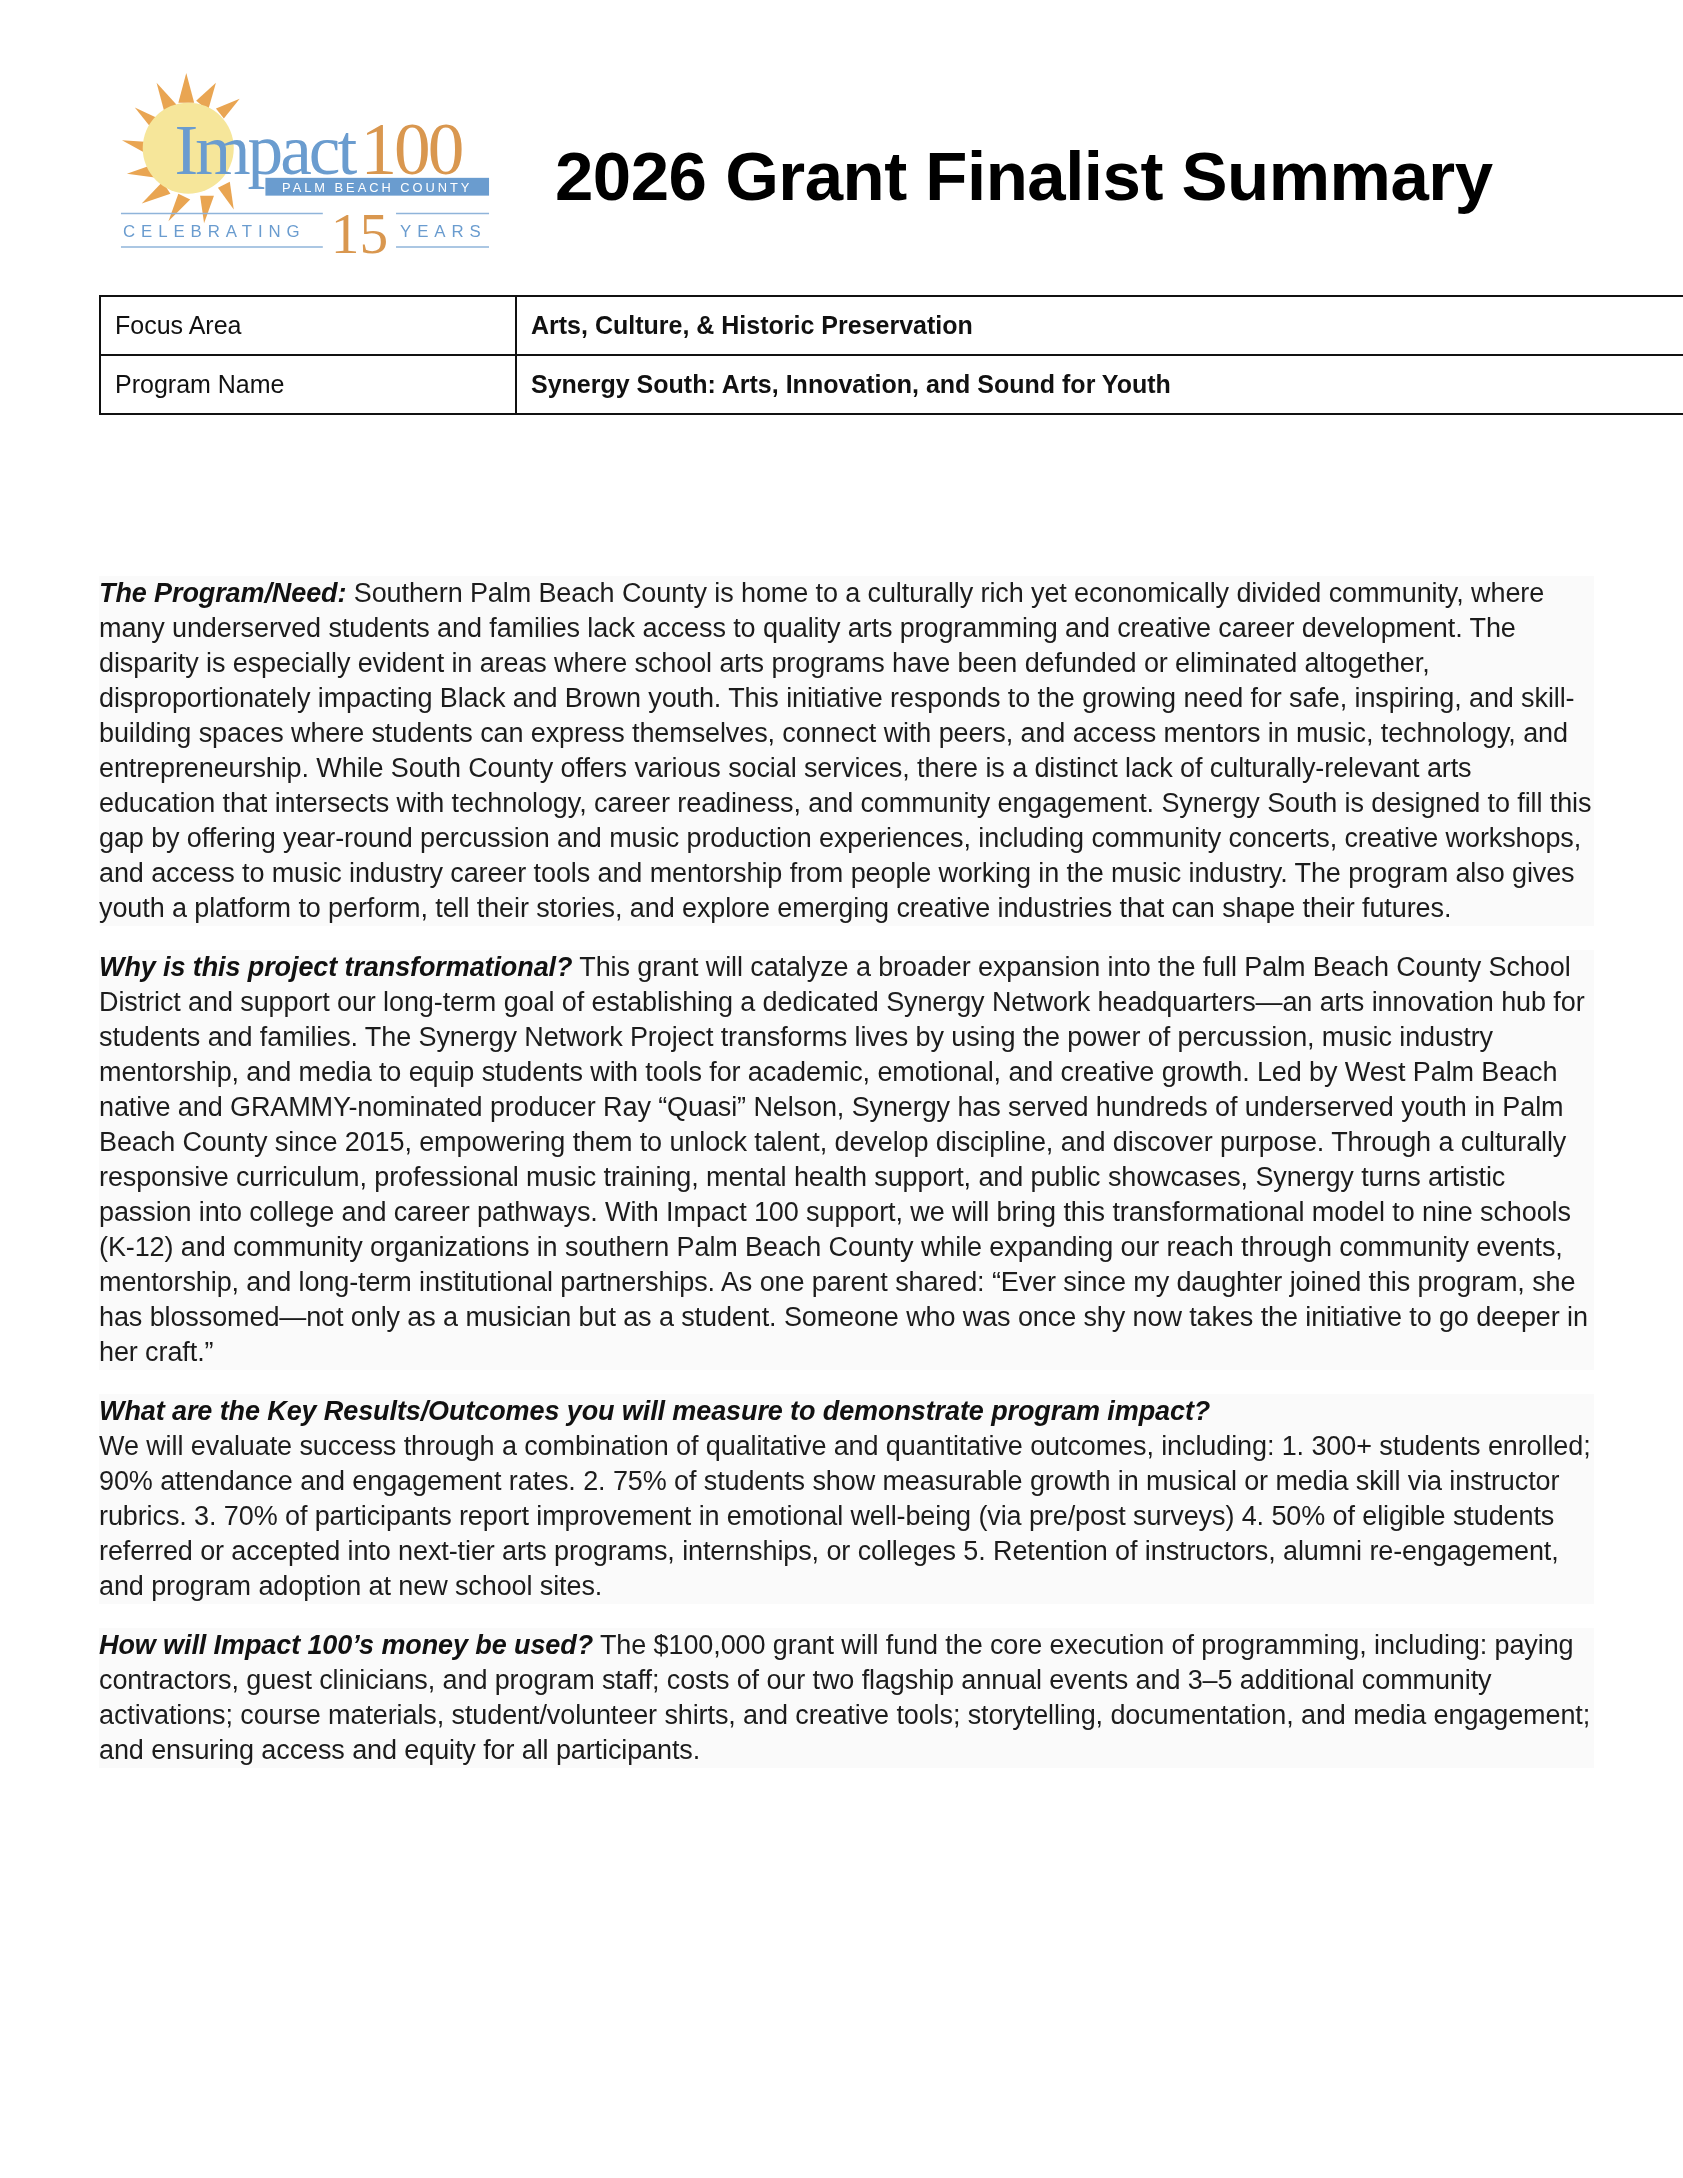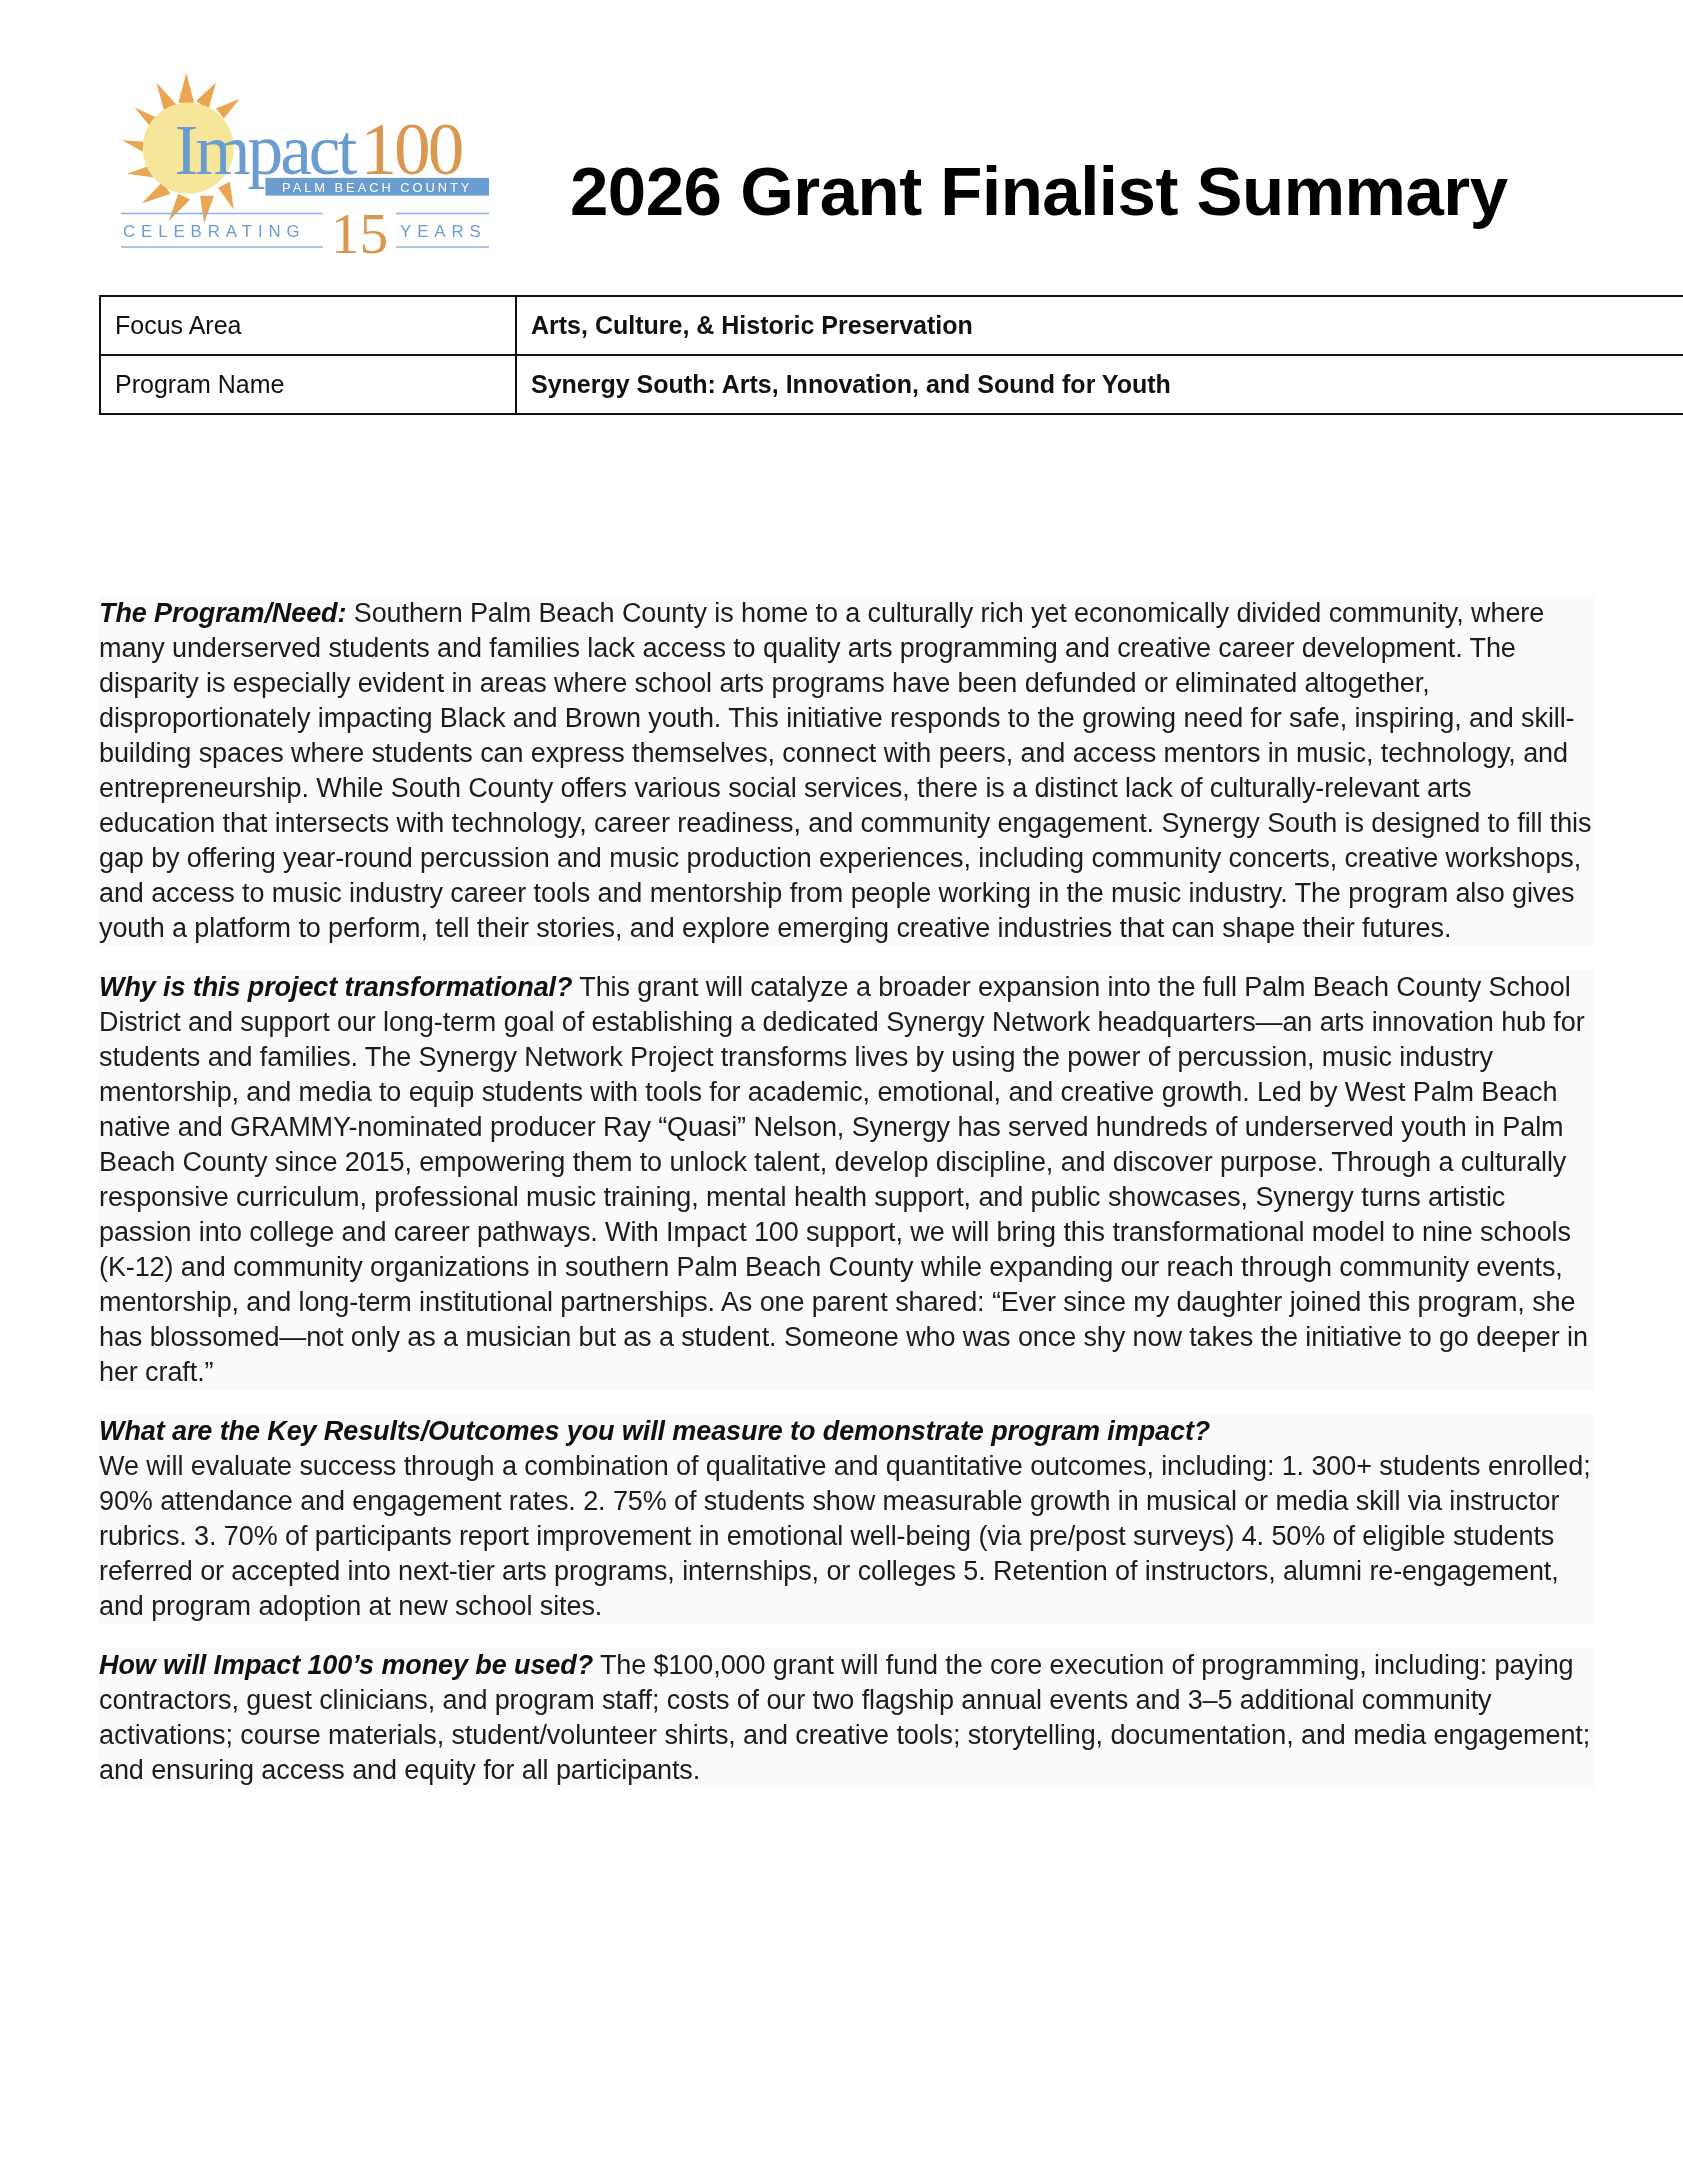--- a/index.html
+++ b/index.html
@@ -3,34 +3,34 @@
 <meta charset="utf-8">
 <style>
   html, body { margin: 0; padding: 0; background: #ffffff; }
   body { width: 1683px; height: 2178px; position: relative; overflow: hidden;
          font-family: "Liberation Sans", sans-serif; color: #1a1a1a; }
 
   
   .logo { position: absolute; left: 117px; top: 63px; width: 376px; height: 198px; }
   .logo svg { width: 100%; height: 100%; display: block; }
 
-  .title { position: absolute; left: 554px; top: 141px; margin: 16px;
+  .title { position: absolute; left: 554px; top: 141px; margin: 1px;
            font-family: "Liberation Sans", sans-serif; font-weight: 700;
            font-size: 69px; letter-spacing: -0.5px; color: #000; line-height: 1; }
 
   
   .summary { position: absolute; left: 99px; top: 295px; width: 1678px;
              border-collapse: collapse; table-layout: fixed; }
   .summary td { border: 2.5px solid #111; height: 57px; padding: 0 14px;
                 font-size: 25px; vertical-align: middle; color: #111; }
   .summary td.k { width: 386px; font-weight: 400; }
   .summary td.v { font-weight: 700; }
 
   
-  .body-text { position: absolute; left: 99px; top: 596px; width: 1495px; }
+  .body-text { position: absolute; left: 99px; top: 576px; width: 1495px; }
   .para { margin: 0 0 24px 0; font-size: 27px; line-height: 35px;
           background: #fafafa; color: #1c1c1c; letter-spacing: -0.1px; }
   .para .lead { font-weight: 700; font-style: italic; color: #111; }
   .para .lead-block { display: block; }
 </style>
 </head>
 <body>
 
 <div class="logo">
   <svg viewBox="0 0 380 200" xmlns="http://www.w3.org/2000/svg">

